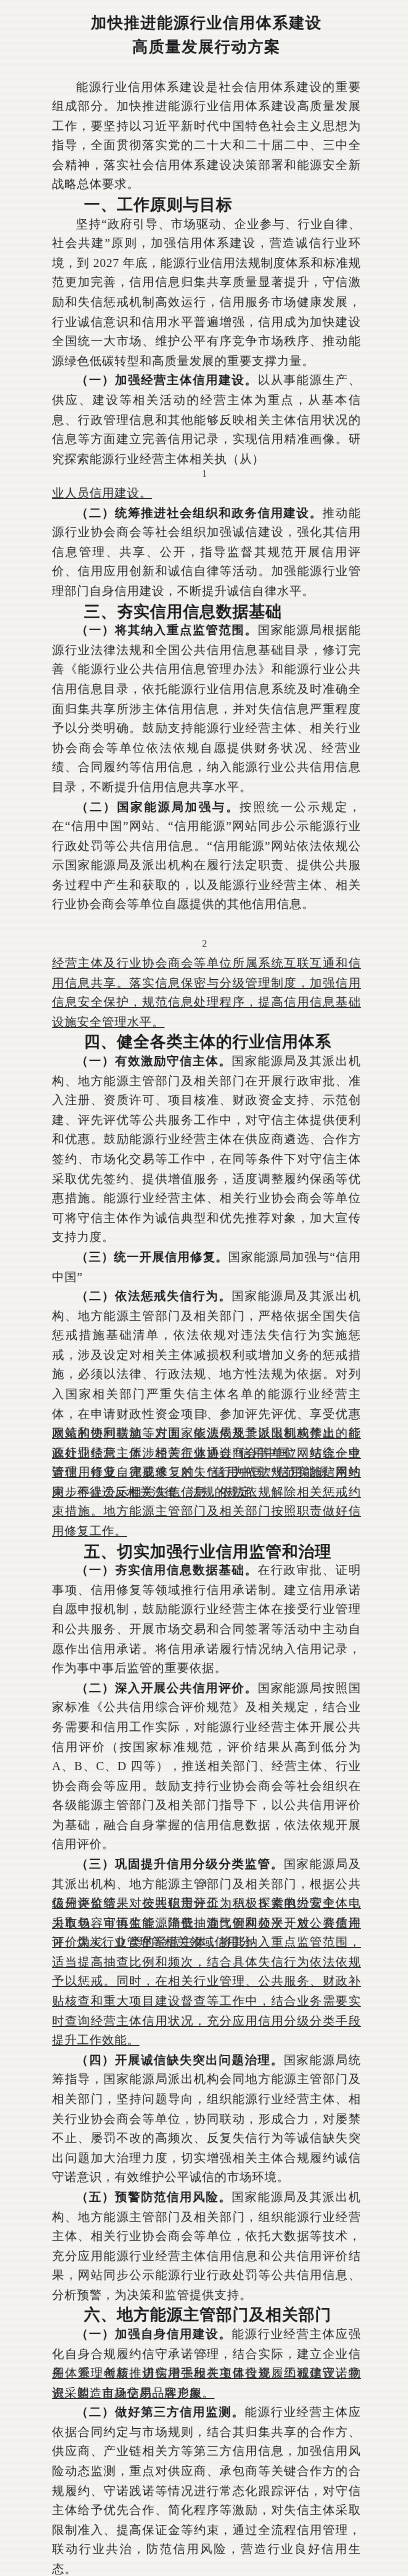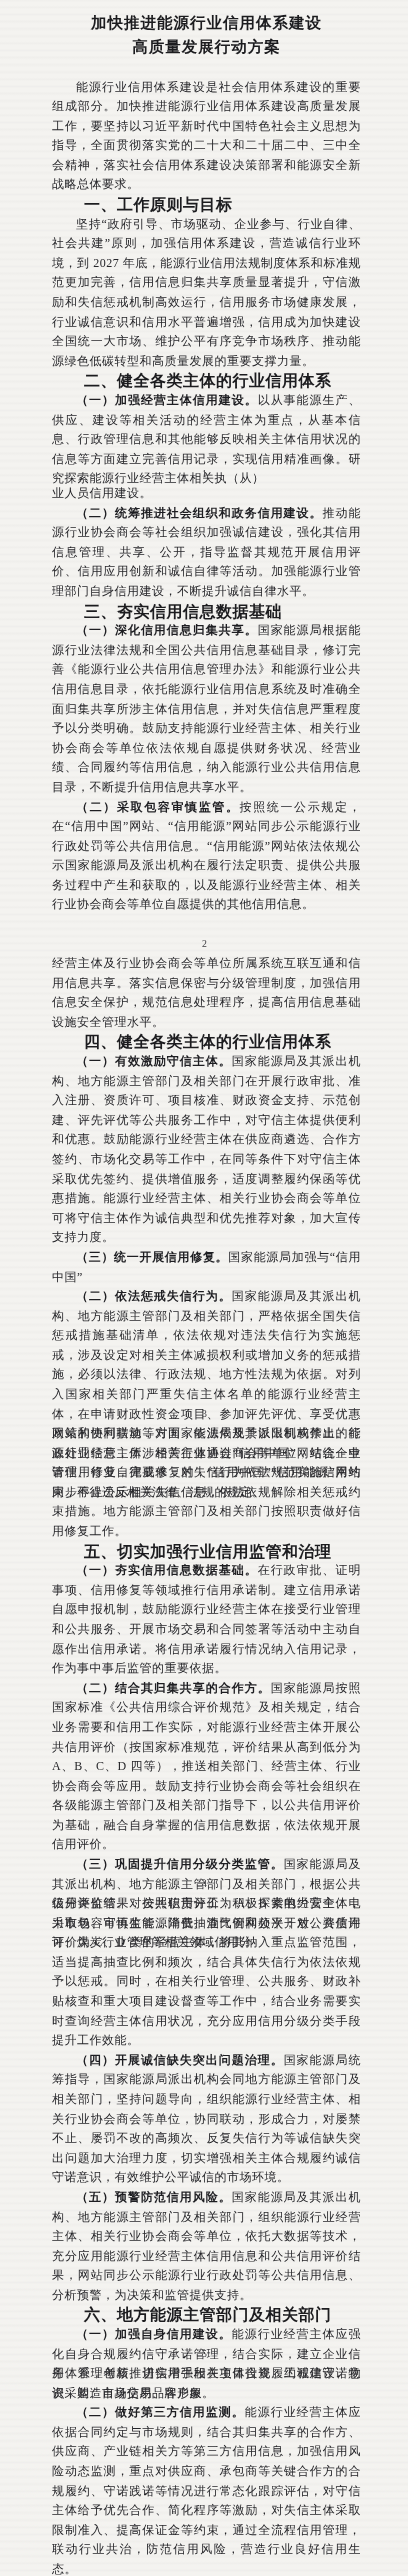--- a/index.html
+++ b/index.html
@@ -46,59 +46,58 @@
     letter-spacing:0.5px;
   }
   p.para{
     margin:0;
     font-size:12px;
     line-height:19.6px;
     letter-spacing:0.5px;
     text-align:justify;
     text-indent:2em;
   }
-  p.cont{text-indent:0;}
+  p.cont{text-indent:0;text-decoration:underline;}
   .lead{font-weight:700;color:#1e1e22;}
 </style>
 </head>
 <body>
 
 <div class="page page-1">
   <h1 class="doc-title"><span>加快推进能源行业信用体系建设</span><br><span>高质量发展行动方案</span></h1>
   <p class="para"><span>能源行业信用体系建设是社会信用体系建设的重要组成部分。加快推进能源行业信用体系建设高质量发展工作，要坚持以习近平新时代中国特色社会主义思想为指导，全面贯彻落实党的二十大和二十届二中、三中全会精神，落实社会信用体系建设决策部署和能源安全新战略总体要求。</span></p>
   <h2 class="sec">一、工作原则与目标</h2>
   <p class="para"><span>坚持“政府引导、市场驱动、企业参与、行业自律、社会共建”原则，加强信用体系建设，营造诚信行业环境，到 2027 年底，能源行业信用法规制度体系和标准规范更加完善，信用信息归集共享质量显著提升，守信激励和失信惩戒机制高效运行，信用服务市场健康发展，行业诚信意识和信用水平普遍增强，信用成为加快建设全国统一大市场、维护公平有序竞争市场秩序、推动能源绿色低碳转型和高质量发展的重要支撑力量。</span></p>
-  <h2 class="sec">二、健全各类主体的行业信用体系</h2>
   <p class="para"><span class="lead">（一）加强经营主体信用建设。</span><span>以从事能源生产、供应、建设等相关活动的经营主体为重点，从基本信息、行政管理信息和其他能够反映相关主体信用状况的信息等方面建立完善信用记录，实现信用精准画像。研究探索能源行业经营主体相关执（从）</span></p>
   <div class="pagenum">1</div>
 </div>
 
 <div class="page">
   <p class="para cont"><span>业人员信用建设。</span></p>
   <p class="para"><span class="lead">（二）统筹推进社会组织和政务信用建设。</span><span>推动能源行业协会商会等社会组织加强诚信建设，强化其信用信息管理、共享、公开，指导监督其规范开展信用评价、信用应用创新和诚信自律等活动。加强能源行业管理部门自身信用建设，不断提升诚信自律水平。</span></p>
   <h2 class="sec">三、夯实信用信息数据基础</h2>
-  <p class="para"><span class="lead">（一）深化信用信息归集共享。</span><span>国家能源局根据能源行业法律法规和全国公共信用信息基础目录，修订完善《能源行业公共信用信息管理办法》和能源行业公共信用信息目录，依托能源行业信用信息系统及时准确全面归集共享所涉主体信用信息，并对失信信息严重程度予以分类明确。鼓励支持能源行业经营主体、相关行业协会商会等单位依法依规自愿提供财务状况、经营业绩、合同履约等信用信息，纳入能源行业公共信用信息目录，不断提升信用信息共享水平。</span></p>
-  <p class="para"><span class="lead">（二）采取包容审慎监管。</span><span>按照统一公示规定，在“信用中国”网站、“信用能源”网站同步公示能源行业行政处罚等公共信用信息。“信用能源”网站依法依规公示国家能源局及派出机构在履行法定职责、提供公共服务过程中产生和获取的，以及能源行业经营主体、相关行业协会商会等单位自愿提供的其他信用信息。</span></p>
+  <p class="para"><span class="lead">（一）将其纳入重点监管范围。</span><span>国家能源局根据能源行业法律法规和全国公共信用信息基础目录，修订完善《能源行业公共信用信息管理办法》和能源行业公共信用信息目录，依托能源行业信用信息系统及时准确全面归集共享所涉主体信用信息，并对失信信息严重程度予以分类明确。鼓励支持能源行业经营主体、相关行业协会商会等单位依法依规自愿提供财务状况、经营业绩、合同履约等信用信息，纳入能源行业公共信用信息目录，不断提升信用信息共享水平。</span></p>
+  <p class="para"><span class="lead">（二）国家能源局加强与。</span><span>按照统一公示规定，在“信用中国”网站、“信用能源”网站同步公示能源行业行政处罚等公共信用信息。“信用能源”网站依法依规公示国家能源局及派出机构在履行法定职责、提供公共服务过程中产生和获取的，以及能源行业经营主体、相关行业协会商会等单位自愿提供的其他信用信息。</span></p>
   <div class="pagenum">2</div>
 </div>
 
 <div class="page">
   <p class="para cont"><span>经营主体及行业协会商会等单位所属系统互联互通和信用信息共享。落实信息保密与分级管理制度，加强信用信息安全保护，规范信息处理程序，提高信用信息基础设施安全管理水平。</span></p>
   <h2 class="sec">四、健全各类主体的行业信用体系</h2>
   <p class="para"><span class="lead">（一）有效激励守信主体。</span><span>国家能源局及其派出机构、地方能源主管部门及相关部门在开展行政审批、准入注册、资质许可、项目核准、财政资金支持、示范创建、评先评优等公共服务工作中，对守信主体提供便利和优惠。鼓励能源行业经营主体在供应商遴选、合作方签约、市场化交易等工作中，在同等条件下对守信主体采取优先签约、提供增值服务，适度调整履约保函等优惠措施。能源行业经营主体、相关行业协会商会等单位可将守信主体作为诚信典型和优先推荐对象，加大宣传支持力度。</span></p>
   <p class="para"><span class="lead">（三）统一开展信用修复。</span><span>国家能源局加强与“信用中国”</span></p>
   <p class="para"><span class="lead">（二）依法惩戒失信行为。</span><span>国家能源局及其派出机构、地方能源主管部门及相关部门，严格依据全国失信惩戒措施基础清单，依法依规对违法失信行为实施惩戒，涉及设定对相关主体减损权利或增加义务的惩戒措施，必须以法律、行政法规、地方性法规为依据。对列入国家相关部门严重失信主体名单的能源行业经营主体，在申请财政性资金项目、参加评先评优、享受优惠政策和便利措施等方面，依法依规予以限制或禁止。能源行业经营主体、相关行业协会商会等单位，结合企业管理、行业自律要求，对失信行为依法规范实施信用约束，不得违反相关法律、法规的规定。</span></p>
   <div class="pagenum">3</div>
 </div>
 
 <div class="page">
   <p class="para cont"><span>网站的协同联动，对国家能源局及其派出机构作出的行政处罚信息，所涉经营主体通过“信用中国”网站统一申请信用修复，完成修复的，“信用中国”“信用能源”网站同步停止公示相关失信信息，依法依规解除相关惩戒约束措施。地方能源主管部门及相关部门按照职责做好信用修复工作。</span></p>
   <h2 class="sec">五、切实加强行业信用监管和治理</h2>
   <p class="para"><span class="lead">（一）夯实信用信息数据基础。</span><span>在行政审批、证明事项、信用修复等领域推行信用承诺制。建立信用承诺自愿申报机制，鼓励能源行业经营主体在接受行业管理和公共服务、开展市场交易和合同签署等活动中主动自愿作出信用承诺。将信用承诺履行情况纳入信用记录，作为事中事后监管的重要依据。</span></p>
-  <p class="para"><span class="lead">（二）结合其归集共享的合作方。</span><span>国家能源局按照国家标准《公共信用综合评价规范》及相关规定，结合业务需要和信用工作实际，对能源行业经营主体开展公共信用评价（按国家标准规范，评价结果从高到低分为 A、B、C、D 四等），推送相关部门、经营主体、行业协会商会等应用。鼓励支持行业协会商会等社会组织在各级能源主管部门及相关部门指导下，以公共信用评价为基础，融合自身掌握的信用信息数据，依法依规开展信用评价。</span></p>
+  <p class="para"><span class="lead">（二）深入开展公共信用评价。</span><span>国家能源局按照国家标准《公共信用综合评价规范》及相关规定，结合业务需要和信用工作实际，对能源行业经营主体开展公共信用评价（按国家标准规范，评价结果从高到低分为 A、B、C、D 四等），推送相关部门、经营主体、行业协会商会等应用。鼓励支持行业协会商会等社会组织在各级能源主管部门及相关部门指导下，以公共信用评价为基础，融合自身掌握的信用信息数据，依法依规开展信用评价。</span></p>
   <p class="para"><span class="lead">（三）巩固提升信用分级分类监管。</span><span>国家能源局及其派出机构、地方能源主管部门及相关部门，根据公共信用评价结果，按照职责分工，积极探索电力安全、电力市场、可再生能源消费、油气管网公平开放、资质许可、煤炭行业管理等相关领域信用分</span></p>
   <div class="pagenum">4</div>
 </div>
 
 <div class="page">
   <p class="para cont"><span>级分类监管。对公共信用评价为 A、B 类的经营主体，采取包容审慎监管，降低抽查比例和频次；对公共信用评价为 C、D 类的经营主体，将其纳入重点监管范围，适当提高抽查比例和频次，结合具体失信行为依法依规予以惩戒。同时，在相关行业管理、公共服务、财政补贴核查和重大项目建设督查等工作中，结合业务需要实时查询经营主体信用状况，充分应用信用分级分类手段提升工作效能。</span></p>
   <p class="para"><span class="lead">（四）开展诚信缺失突出问题治理。</span><span>国家能源局统筹指导，国家能源局派出机构会同地方能源主管部门及相关部门，坚持问题导向，组织能源行业经营主体、相关行业协会商会等单位，协同联动，形成合力，对屡禁不止、屡罚不改的高频次、反复失信行为等诚信缺失突出问题加大治理力度，切实增强相关主体合规履约诚信守诺意识，有效维护公平诚信的市场环境。</span></p>
   <p class="para"><span class="lead">（五）预警防范信用风险。</span><span>国家能源局及其派出机构、地方能源主管部门及相关部门，组织能源行业经营主体、相关行业协会商会等单位，依托大数据等技术，充分应用能源行业经营主体信用信息和公共信用评价结果，网站同步公示能源行业行政处罚等公共信用信息、分析预警，为决策和监管提供支持。</span></p>
   <h2 class="sec">六、地方能源主管部门及相关部门</h2>
   <p class="para"><span class="lead">（一）加强自身信用建设。</span><span>能源行业经营主体应强化自身合规履约信守承诺管理，结合实际，建立企业信用体系，创新推进信用手段在项目投资、工程建设、物资采购、市场交易、客户服</span></p>

